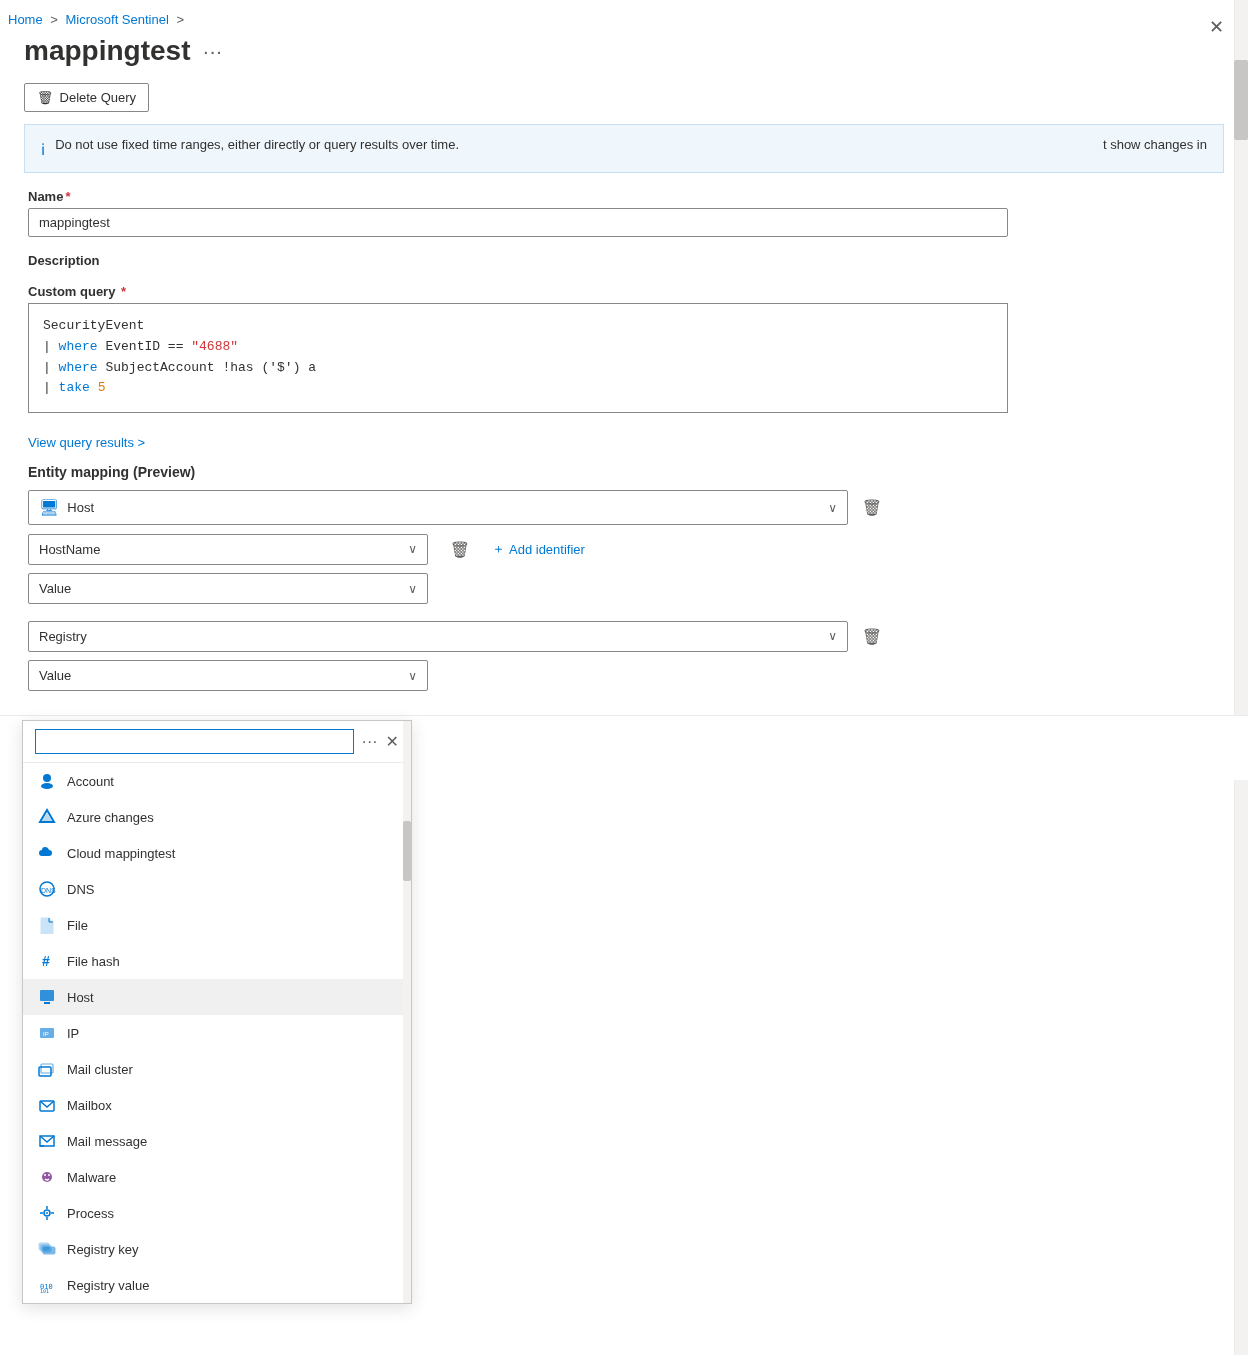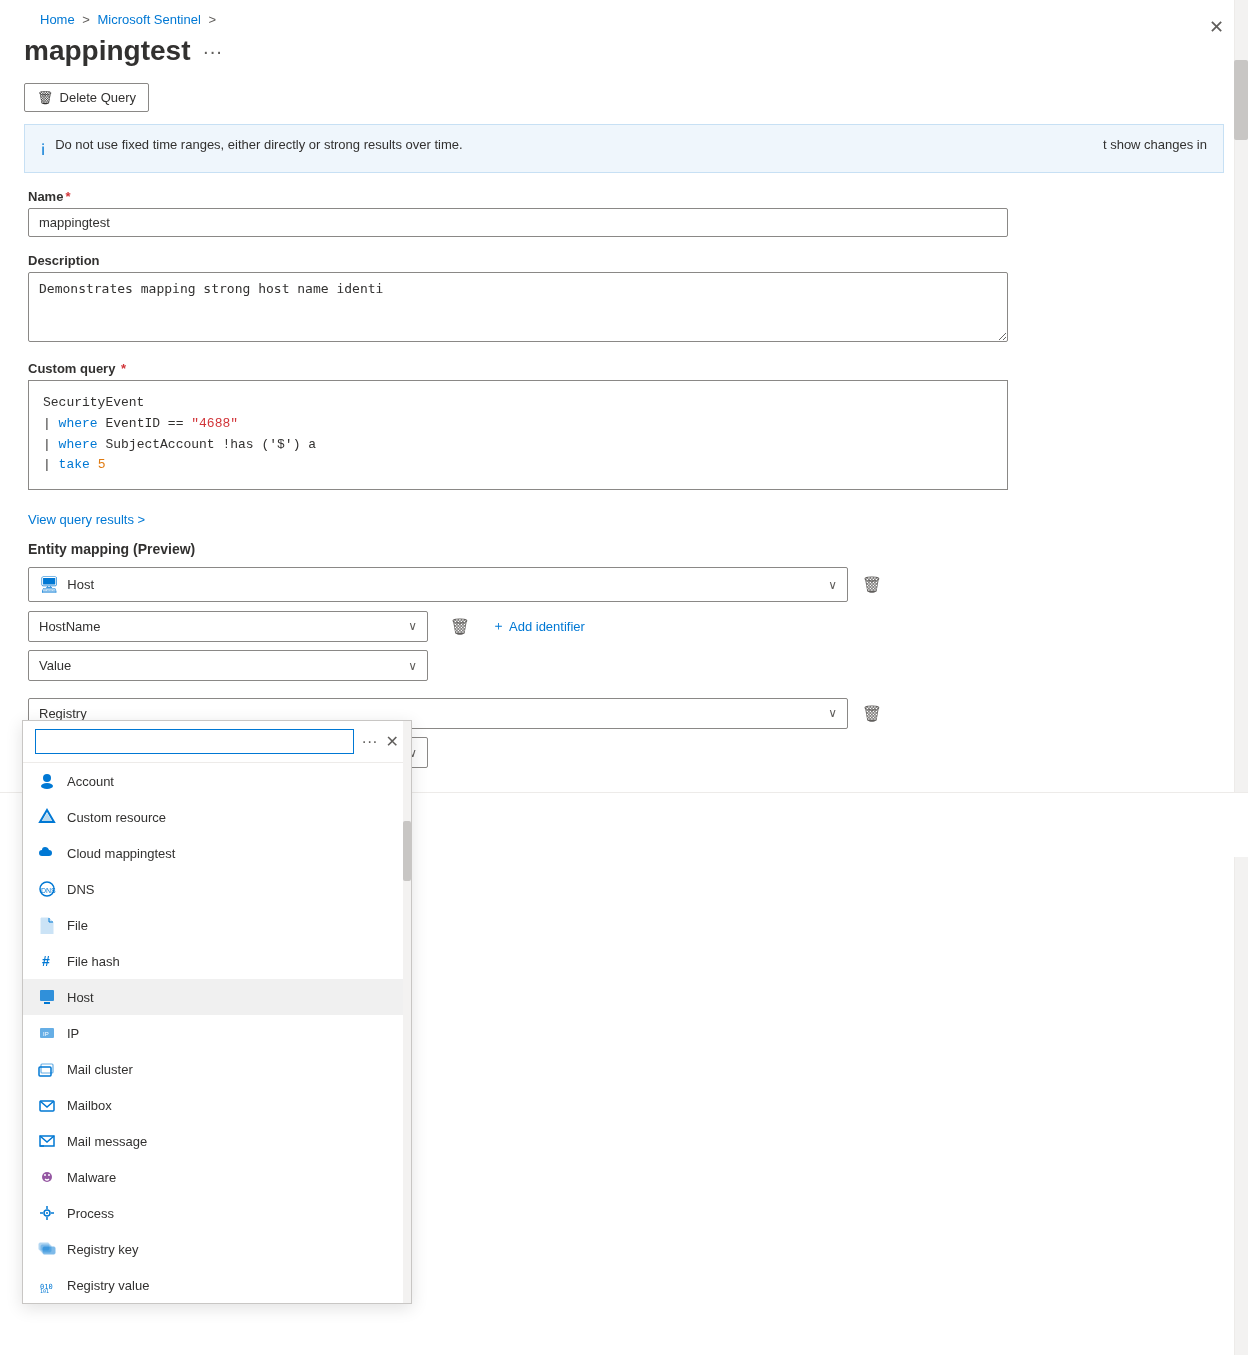--- a/index.html
+++ b/index.html
@@ -11,21 +11,21 @@
     }
     .page-container {
       width: 1248px;
       min-height: 1355px;
       background: #ffffff;
       position: relative;
       overflow: hidden;
     }
     
     .breadcrumb {
-      padding: 12px 24px 0 40px;
+      padding: 12px 24px 0 8px;
       font-size: 13px;
       color: #0078d4;
     }
     .breadcrumb span { color: #605e5c; margin: 0 4px; }
     .breadcrumb a { color: #0078d4; text-decoration: none; }
     
     .page-header {
       padding: 8px 24px 12px 24px;
       display: flex;
       align-items: center;
@@ -364,37 +364,36 @@
 
   <div class="toolbar">
     <button class="toolbar-btn">
       <span>🗑</span>
       <span>Delete Query</span>
     </button>
   </div>
 
   <div class="info-banner">
     <span class="info-icon">ℹ</span>
-    <span class="info-text">Do not use fixed time ranges, either directly or strong results over time.</span>
+    <span class="info-text">Do not use fixed time ranges, either directly or query results over time.</span>
     <span class="info-banner-right">t show changes in</span>
   </div>
 
   <div class="form-area">
     
     <div class="field-row">
       <div class="field-label">
         <span>Name</span><span class="required">*</span>
       </div>
       <input class="form-input" type="text" value="mappingtest" style="">
     </div>
 
     
     <div class="field-row">
       <div class="field-label">Description</div>
-      <textarea class="form-textarea" style="">Demonstrates mapping strong host name identi</textarea>
     </div>
 
     
     <div class="field-row">
       <div class="field-label">
         <span>Custom query</span><span class="required"> *</span>
       </div>
       <div class="code-block">
         <div><span class="code-white">SecurityEvent</span></div>
         <div><span class="code-white">| </span><span class="code-blue">where</span><span class="code-white"> EventID == </span><span class="code-red">"4688"</span></div>
@@ -483,21 +482,21 @@
         <span>Account</span>
       </div>
 
       <div class="dropdown-item">
         <div class="dropdown-item-icon icon-azure">
           <svg width="18" height="18" viewBox="0 0 18 18">
               <polygon points="9,2 16,14 2,14" fill="none" stroke="#0078d4" stroke-width="2"></polygon>
               <polygon points="9,5 14,13 4,13" fill="#50a0d4" opacity="0.4"></polygon>
             </svg>
         </div>
-        <span>Custom resource</span>
+        <span>Azure changes</span>
       </div>
 
       <div class="dropdown-item">
         <div class="dropdown-item-icon icon-cloud">
           <svg width="18" height="18" viewBox="0 0 18 18">
               <path d="M4 12 Q1 12 1 9 Q1 6 4 6 Q4 3 7 3 Q10 3 11 6 Q14 6 14 9 Q14 12 11 12 Z" fill="#0078d4"></path>
             </svg>
         </div>
         <span>Cloud mappingtest</span>
       </div>

